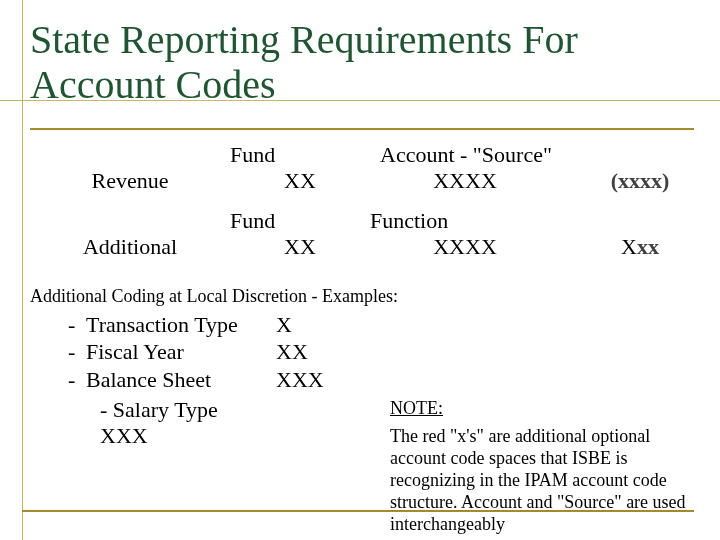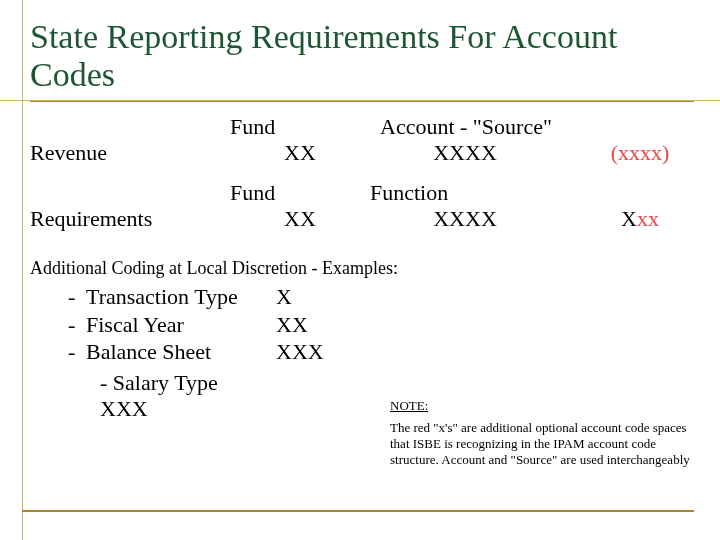--- a/index.html
+++ b/index.html
@@ -8,25 +8,25 @@
     height: 540px;
     background: #fff;
     font-family: "Times New Roman", Times, serif;
     position: relative;
     overflow: hidden;
   }
   .slide {
     padding: 18px 26px 18px 30px;
   }
   .title {
-    font-size: 34px;
+    font-size: 40px;
     color: #1e5631;
     font-weight: normal;
     line-height: 1.12;
-    margin-bottom: 6px;
+    margin-bottom: 20px;
   }
   .rule-thick {
     height: 2px;
     background: #a38b2c;
     margin-top: 6px;
   }
   .rule-thin {
     position: absolute;
     left: 0; right: 0;
     top: 100px;
@@ -51,23 +51,23 @@
   }
 
   .content { font-size: 22px; color: #000; }
 
   .grid {
     display: grid;
     grid-template-columns: 200px 140px 190px 160px;
     align-items: center;
   }
   .hdr { text-align: left; }
-  .lbl { text-align: left; }
+  .lbl { text-align: center; }
   .val { text-align: center; }
-  .red { color: #ef4444; }
+  .red { color: #404040; font-weight: bold; }
   .xxxx-pair { white-space: nowrap; }
 
   .row-block { margin-top: 14px; }
   .row-top { margin-top: 12px; }
 
   .addl { margin-top: 26px; }
   .addl-title { font-size: 18px; }
   .addl-list {
     margin-top: 4px;
     margin-left: 38px;
@@ -84,21 +84,21 @@
   .salary {
     margin-left: 70px;
     margin-top: 4px;
   }
 
   .note-box {
     position: absolute;
     right: 30px;
     top: 398px;
     width: 300px;
-    font-size: 13px;
+    font-size: 18px;
     line-height: 1.22;
     margin-left: 9px;
   }
   .note-head { text-decoration: underline; margin-bottom: 6px; }
 </style>
 </head>
 <body>
 
 <div class="rule-vert"></div>
 <div class="rule-thin"></div>
@@ -120,21 +120,21 @@
       <div class="val">XXXX</div>
       <div class="val red">(xxxx)</div>
     </div>
 
     <div class="grid row-block">
       <div></div>
       <div class="hdr">Fund</div>
       <div class="hdr">Function</div>
     </div>
     <div class="grid">
-      <div class="lbl">Requirements</div>
+      <div class="lbl">Additional</div>
       <div class="val">XX</div>
       <div class="val">XXXX</div>
       <div class="val xxxx-pair">
         <span>X</span><span class="red">xx</span>
       </div>
     </div>
 
     <div class="addl">
       <div class="addl-title">Additional Coding at Local Discretion - Examples:</div>
       <div class="addl-list">

